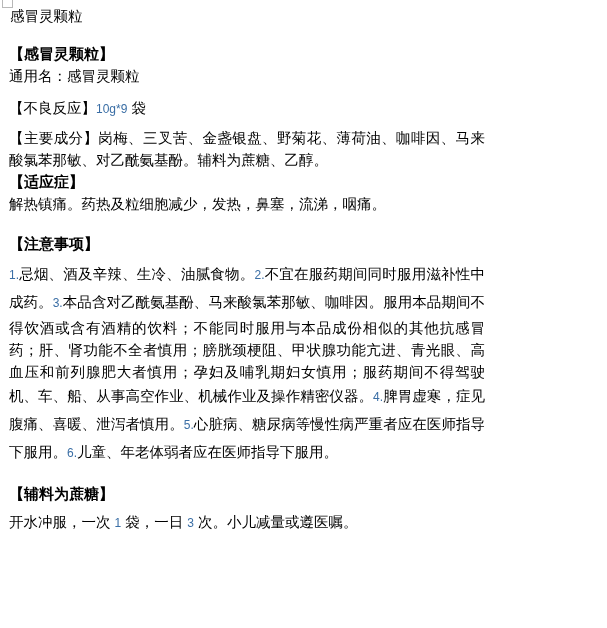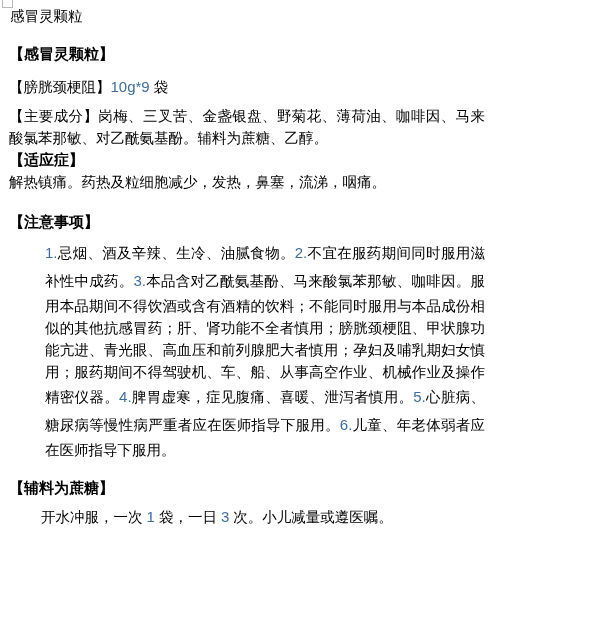--- a/index.html
+++ b/index.html
@@ -29,48 +29,49 @@
     font-weight: bold;
     font-size: 15px;
     margin: 0; padding: 0;
     line-height: 22px;
   }
   p, .line { margin: 0; padding: 0; }
   .flow { text-align: justify; text-justify: inter-ideograph; }
   .num {
     color: var(--num-color, #3A6EA5);
     line-height: 28px;
-    font-size: 15px;
+    font-size: 12px;
   }
   
   .sec-drugname  { margin-top: 16px; }
   .sec-package   { margin-top: 8px; }
   .sec-ingredients { margin-top: 4px; }
   .sec-indications { }
   .sec-indications .line { margin-top: 0; }
   .sec-precautions { margin-top: 18px; }
-  .sec-precautions .flow { margin-top: 6px; margin-left: 36px; }
+  .sec-precautions .flow { margin-top: 6px; }
   .sec-adverse   { margin-top: 22px; }
   .sec-dosage    { margin-top: 16px; }
-  .sec-dosage .flow { margin-top: 4px; margin-left: 32px; }
+  .sec-dosage .flow { margin-top: 4px; }
 </style>
 </head>
 <body style="--num-color: #3A6EA5;">
 
 <div class="doc">
 
   <div class="anchor-box"></div>
 
   <div class="title">感冒灵颗粒</div>
 
   <div class="sec-drugname">
     <div class="heading">【感冒灵颗粒】</div>
+    <div class="line">通用名：感冒灵颗粒</div>
   </div>
 
-  <p class="sec-package flow"><span>【膀胱颈梗阻】</span><span class="num">10g*9</span><span> 袋</span></p>
+  <p class="sec-package flow"><span>【不良反应】</span><span class="num">10g*9</span><span> 袋</span></p>
 
   <p class="sec-ingredients flow"><span>【主要成分】</span><span>岗梅、三叉苦、金盏银盘、野菊花、薄荷油、咖啡因、马来酸氯苯那敏、对乙酰氨基酚。辅料为蔗糖、乙醇。</span></p>
 
   <div class="sec-indications">
     <div class="heading">【适应症】</div>
     <div class="line flow">解热镇痛。药热及粒细胞减少，发热，鼻塞，流涕，咽痛。</div>
   </div>
 
   <div class="sec-precautions">
     <div class="heading">【注意事项】</div>

